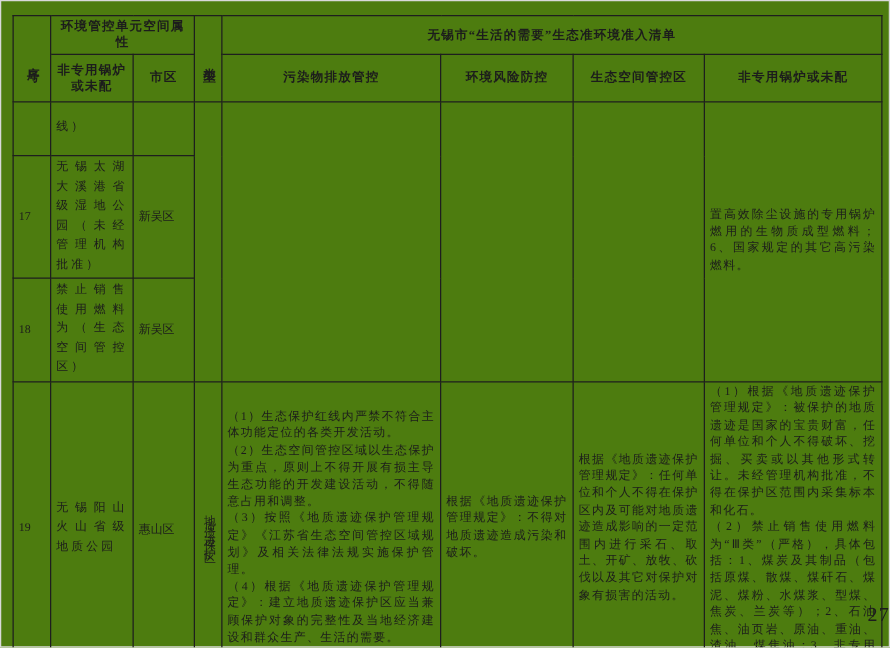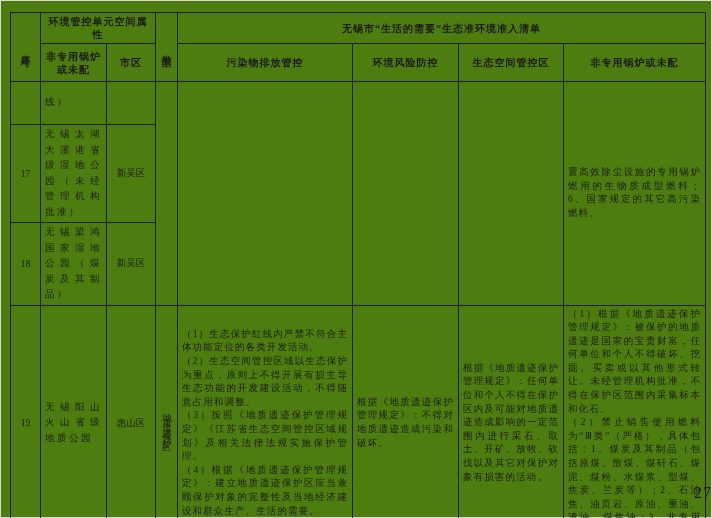--- a/index.html
+++ b/index.html
@@ -20,21 +20,21 @@
   .doc th{font-weight:bold;font-size:10px;text-align:center;letter-spacing:1px;line-height:13px;}
   .grp{letter-spacing:1.5px;}
   .txt{
     text-align:justify;line-height:13.6px;letter-spacing:1.1px;
     white-space:pre-line;vertical-align:middle;
   }
   .namecell{
     text-align:justify;letter-spacing:2.5px;line-height:15.5px;
     padding:3px 4px;
   }
-  .center{text-align:center;}
+  .center{}
   .top{vertical-align:top;}
   .vert{
     writing-mode:vertical-rl;text-orientation:upright;
     display:inline-block;margin:0 auto;letter-spacing:2px;
   }
   .vert-type{letter-spacing:5px;font-size:9.5px;}
   .pageno{
     position:absolute;left:0;right:0;top:484px;text-align:right;
     font-size:16px;letter-spacing:1px;
   }
@@ -91,21 +91,21 @@
     </tr>
 
     <tr class="r17">
       <td class="center">17</td>
       <td class="namecell">无锡太湖大溪港省级湿地公园（未经管理机构批准）</td>
       <td class="center">新吴区</td>
     </tr>
 
     <tr class="r18">
       <td class="center">18</td>
-      <td class="namecell">无锡梁鸿国家湿地公园（煤炭及其制品）</td>
+      <td class="namecell">禁止销售使用燃料为（生态空间管控区）</td>
       <td class="center">新吴区</td>
     </tr>
 
     <tr class="r19">
       <td class="center">19</td>
       <td class="namecell">无锡阳山火山省级地质公园</td>
       <td class="center">惠山区</td>
       <td class="center"><span class="vert vert-type">地质遗迹保护区</span></td>
       <td class="txt">（1）生态保护红线内严禁不符合主体功能定位的各类开发活动。
 （2）生态空间管控区域以生态保护为重点，原则上不得开展有损主导生态功能的开发建设活动，不得随意占用和调整。

